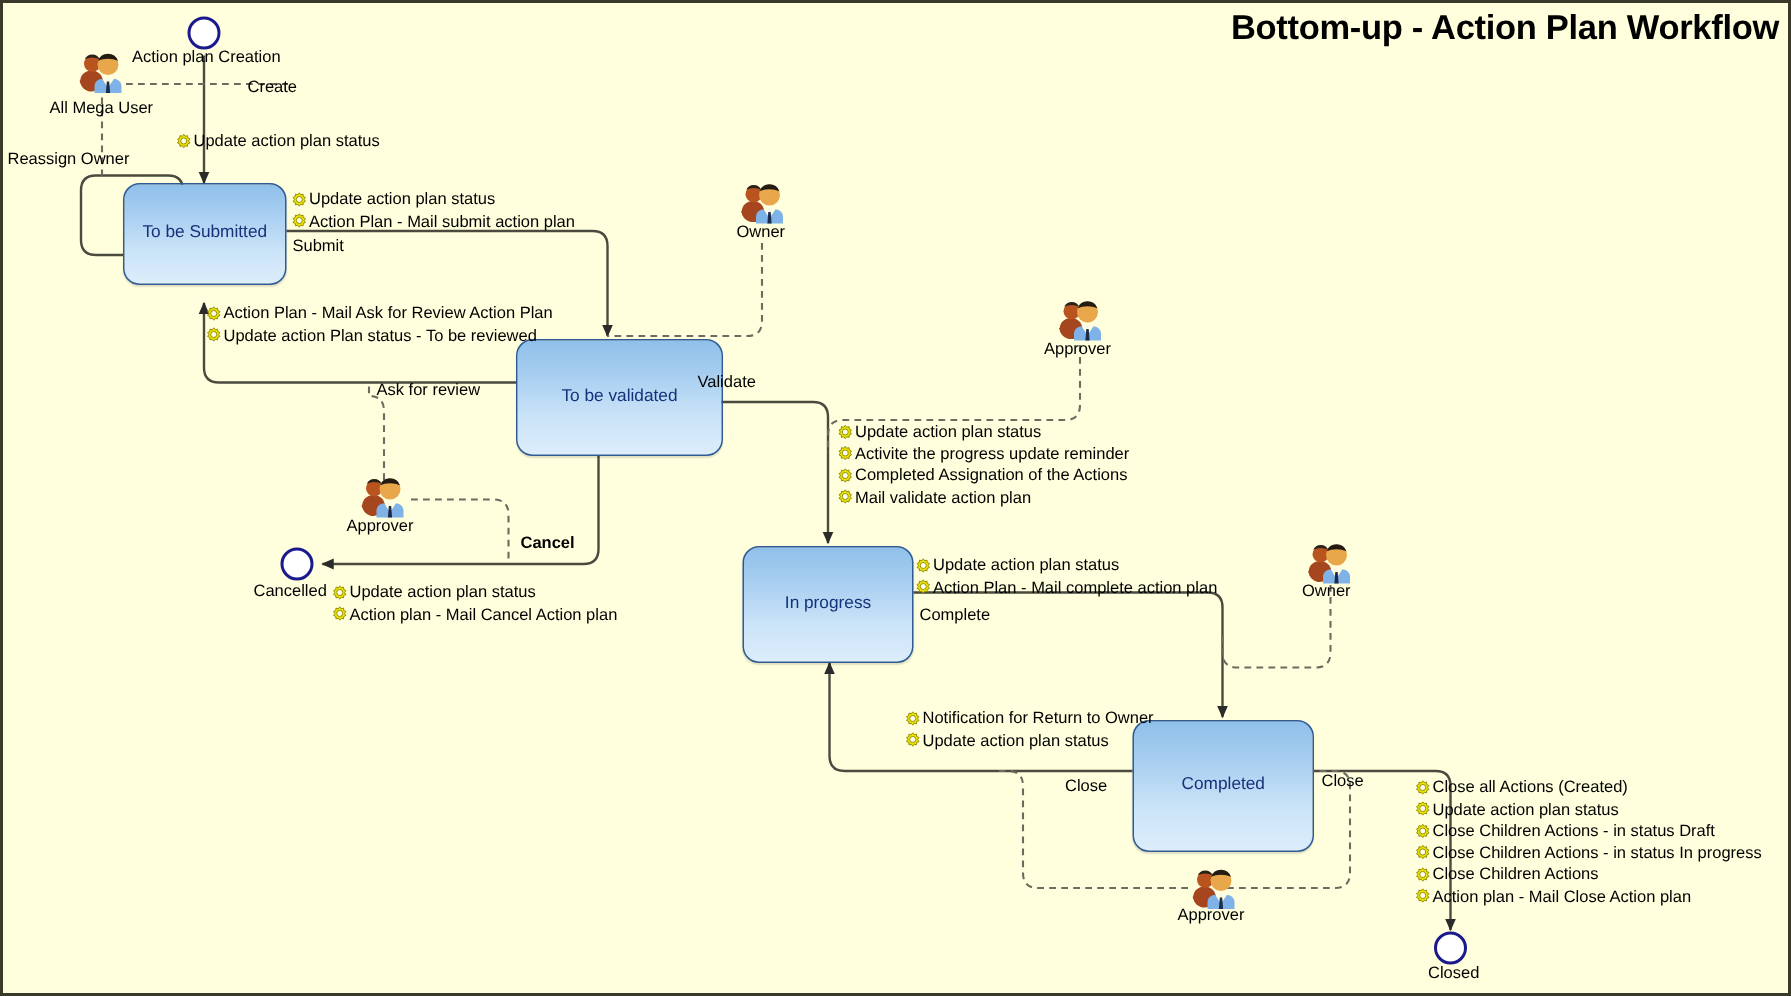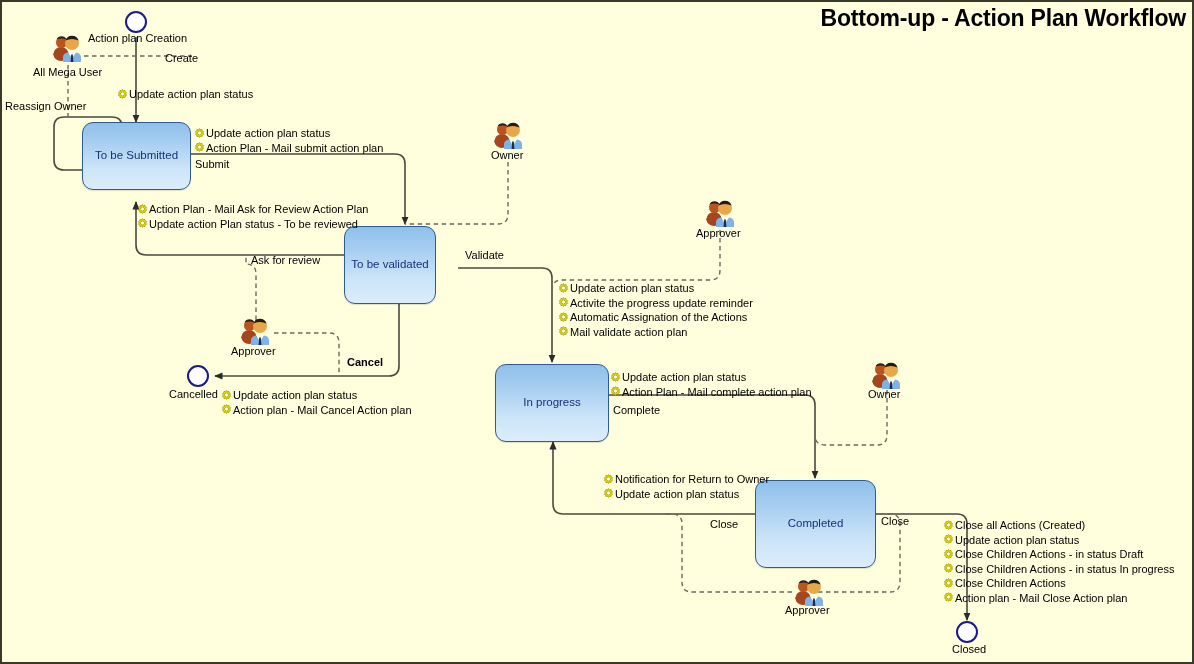--- a/index.html
+++ b/index.html
@@ -182,21 +182,21 @@
       <path d="M790,590 L690,590 Q680,590 680,580 L680,522 Q680,512 670,512 L660,512"></path>
     </g>
   </svg>
 
   <div class="diagram-title">Bottom-up - Action Plan Workflow</div>
 
   <div class="state" style="left:80px; top:120px; width:109px; height:68px;">
     <span class="state-label">To be Submitted</span>
   </div>
 
-  <div class="state" style="left:342px; top:224px; width:92px; height:78px;">
+  <div class="state" style="left:342px; top:224px; width:138px; height:78px;">
     <span class="state-label">To be validated</span>
   </div>
 
   <div class="state" style="left:493px; top:362px; width:114px; height:78px;">
     <span class="state-label">In progress</span>
   </div>
 
   <div class="state" style="left:753px; top:478px; width:121px; height:88px;">
     <span class="state-label">Completed</span>
   </div>
@@ -393,21 +393,21 @@
         <path d="M6,0.6 L7.05,2.0 L8.75,1.55 L8.9,3.3 L10.5,4.0 L9.5,5.45 L10.5,6.9 L8.9,7.6 L8.75,9.35 L7.05,8.9 L6,10.3 L4.95,8.9 L3.25,9.35 L3.1,7.6 L1.5,6.9 L2.5,5.45 L1.5,4.0 L3.1,3.3 L3.25,1.55 L4.95,2.0 z" fill="#efe500" stroke="#8f8a00" stroke-width="0.7"></path>
         <circle cx="6" cy="5.45" r="2.2" fill="#fffff0" stroke="#8f8a00" stroke-width="0.7"></circle>
       </svg>
       <span class="action-text">Activite the progress update reminder</span>
     </div>
     <div class="action-row">
       <svg class="gear-icon" viewBox="0 0 12 12">
         <path d="M6,0.6 L7.05,2.0 L8.75,1.55 L8.9,3.3 L10.5,4.0 L9.5,5.45 L10.5,6.9 L8.9,7.6 L8.75,9.35 L7.05,8.9 L6,10.3 L4.95,8.9 L3.25,9.35 L3.1,7.6 L1.5,6.9 L2.5,5.45 L1.5,4.0 L3.1,3.3 L3.25,1.55 L4.95,2.0 z" fill="#efe500" stroke="#8f8a00" stroke-width="0.7"></path>
         <circle cx="6" cy="5.45" r="2.2" fill="#fffff0" stroke="#8f8a00" stroke-width="0.7"></circle>
       </svg>
-      <span class="action-text">Automatic Assignation of the Actions</span>
+      <span class="action-text">Completed Assignation of the Actions</span>
     </div>
     <div class="action-row">
       <svg class="gear-icon" viewBox="0 0 12 12">
         <path d="M6,0.6 L7.05,2.0 L8.75,1.55 L8.9,3.3 L10.5,4.0 L9.5,5.45 L10.5,6.9 L8.9,7.6 L8.75,9.35 L7.05,8.9 L6,10.3 L4.95,8.9 L3.25,9.35 L3.1,7.6 L1.5,6.9 L2.5,5.45 L1.5,4.0 L3.1,3.3 L3.25,1.55 L4.95,2.0 z" fill="#efe500" stroke="#8f8a00" stroke-width="0.7"></path>
         <circle cx="6" cy="5.45" r="2.2" fill="#fffff0" stroke="#8f8a00" stroke-width="0.7"></circle>
       </svg>
       <span class="action-text">Mail validate action plan</span>
     </div>
   </div>
 

